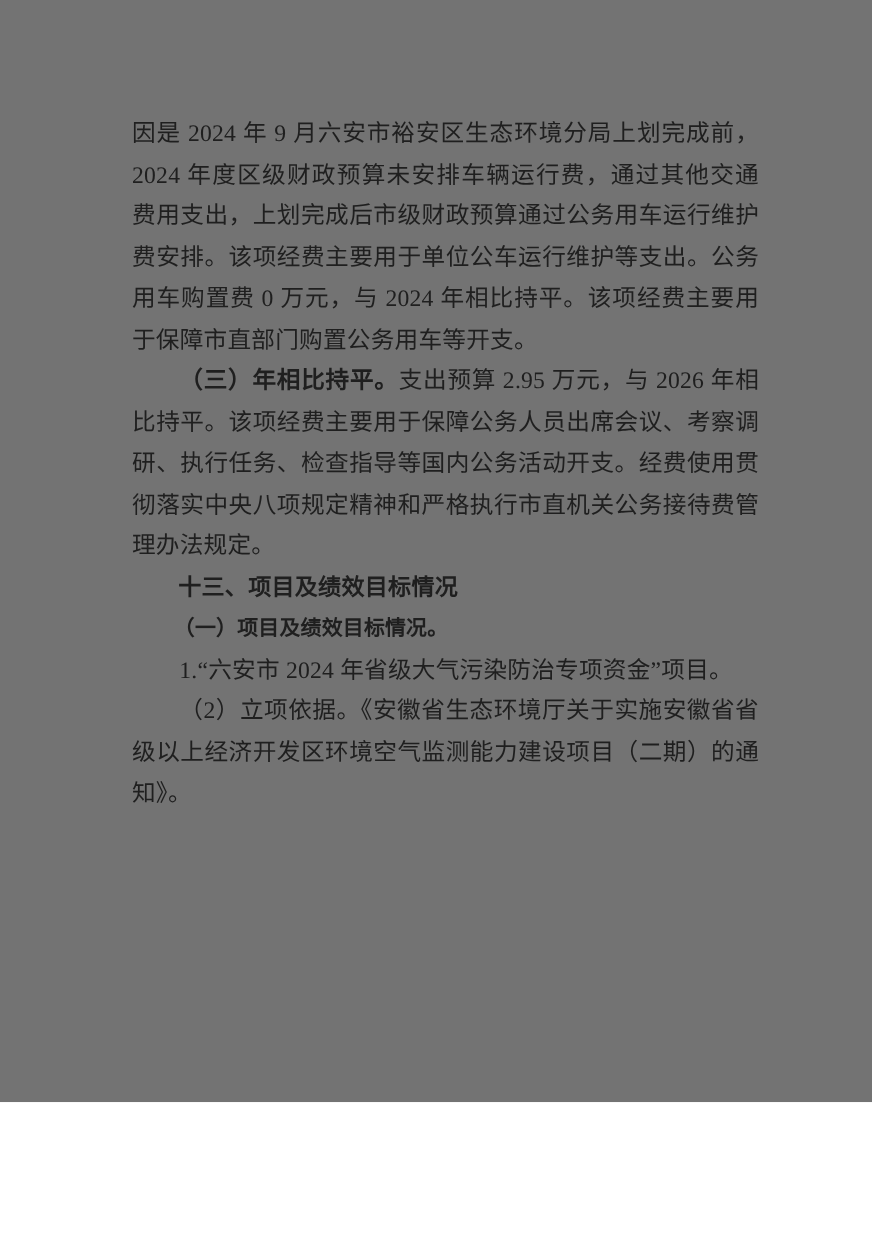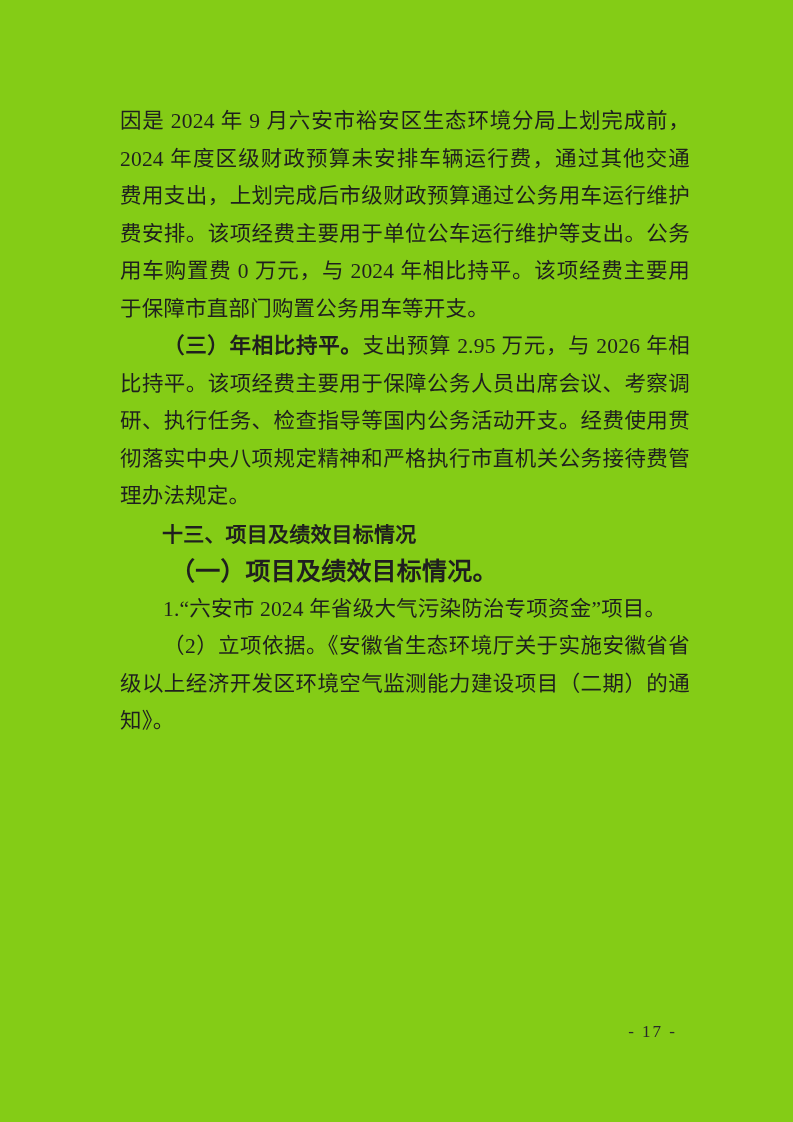--- a/index.html
+++ b/index.html
@@ -3,22 +3,22 @@
 <meta charset="utf-8">
 <style>
   html, body {
     margin: 0;
     padding: 0;
     background: #ffffff;
   }
   .page {
     position: relative;
     width: 793px;
-    height: 1122px;
-    background: #84cc16;
+    height: 1002px;
+    background: #737373;
     overflow: hidden;
     font-family: "Liberation Serif", "DejaVu Serif", serif;
     color: #1f1f1f;
   }
   .content {
     position: absolute;
     left: 120px;
     top: 103px;
     width: 570px;
     font-size: 21.5px;
@@ -34,21 +34,21 @@
   .content p.no-indent {
     text-indent: 0;
   }
   .heading-1 {
     font-weight: bold;
     font-family: "Liberation Sans", "DejaVu Sans", sans-serif;
     font-size: 21px;
   }
   .heading-2 {
     font-weight: bold;
-    font-size: 25px;
+    font-size: 19px;
   }
   .bold-lead {
     font-weight: bold;
   }
   .page-number {
     position: absolute;
     top: 1020px;
     right: 116px;
     font-size: 17px;
     line-height: 24px;

